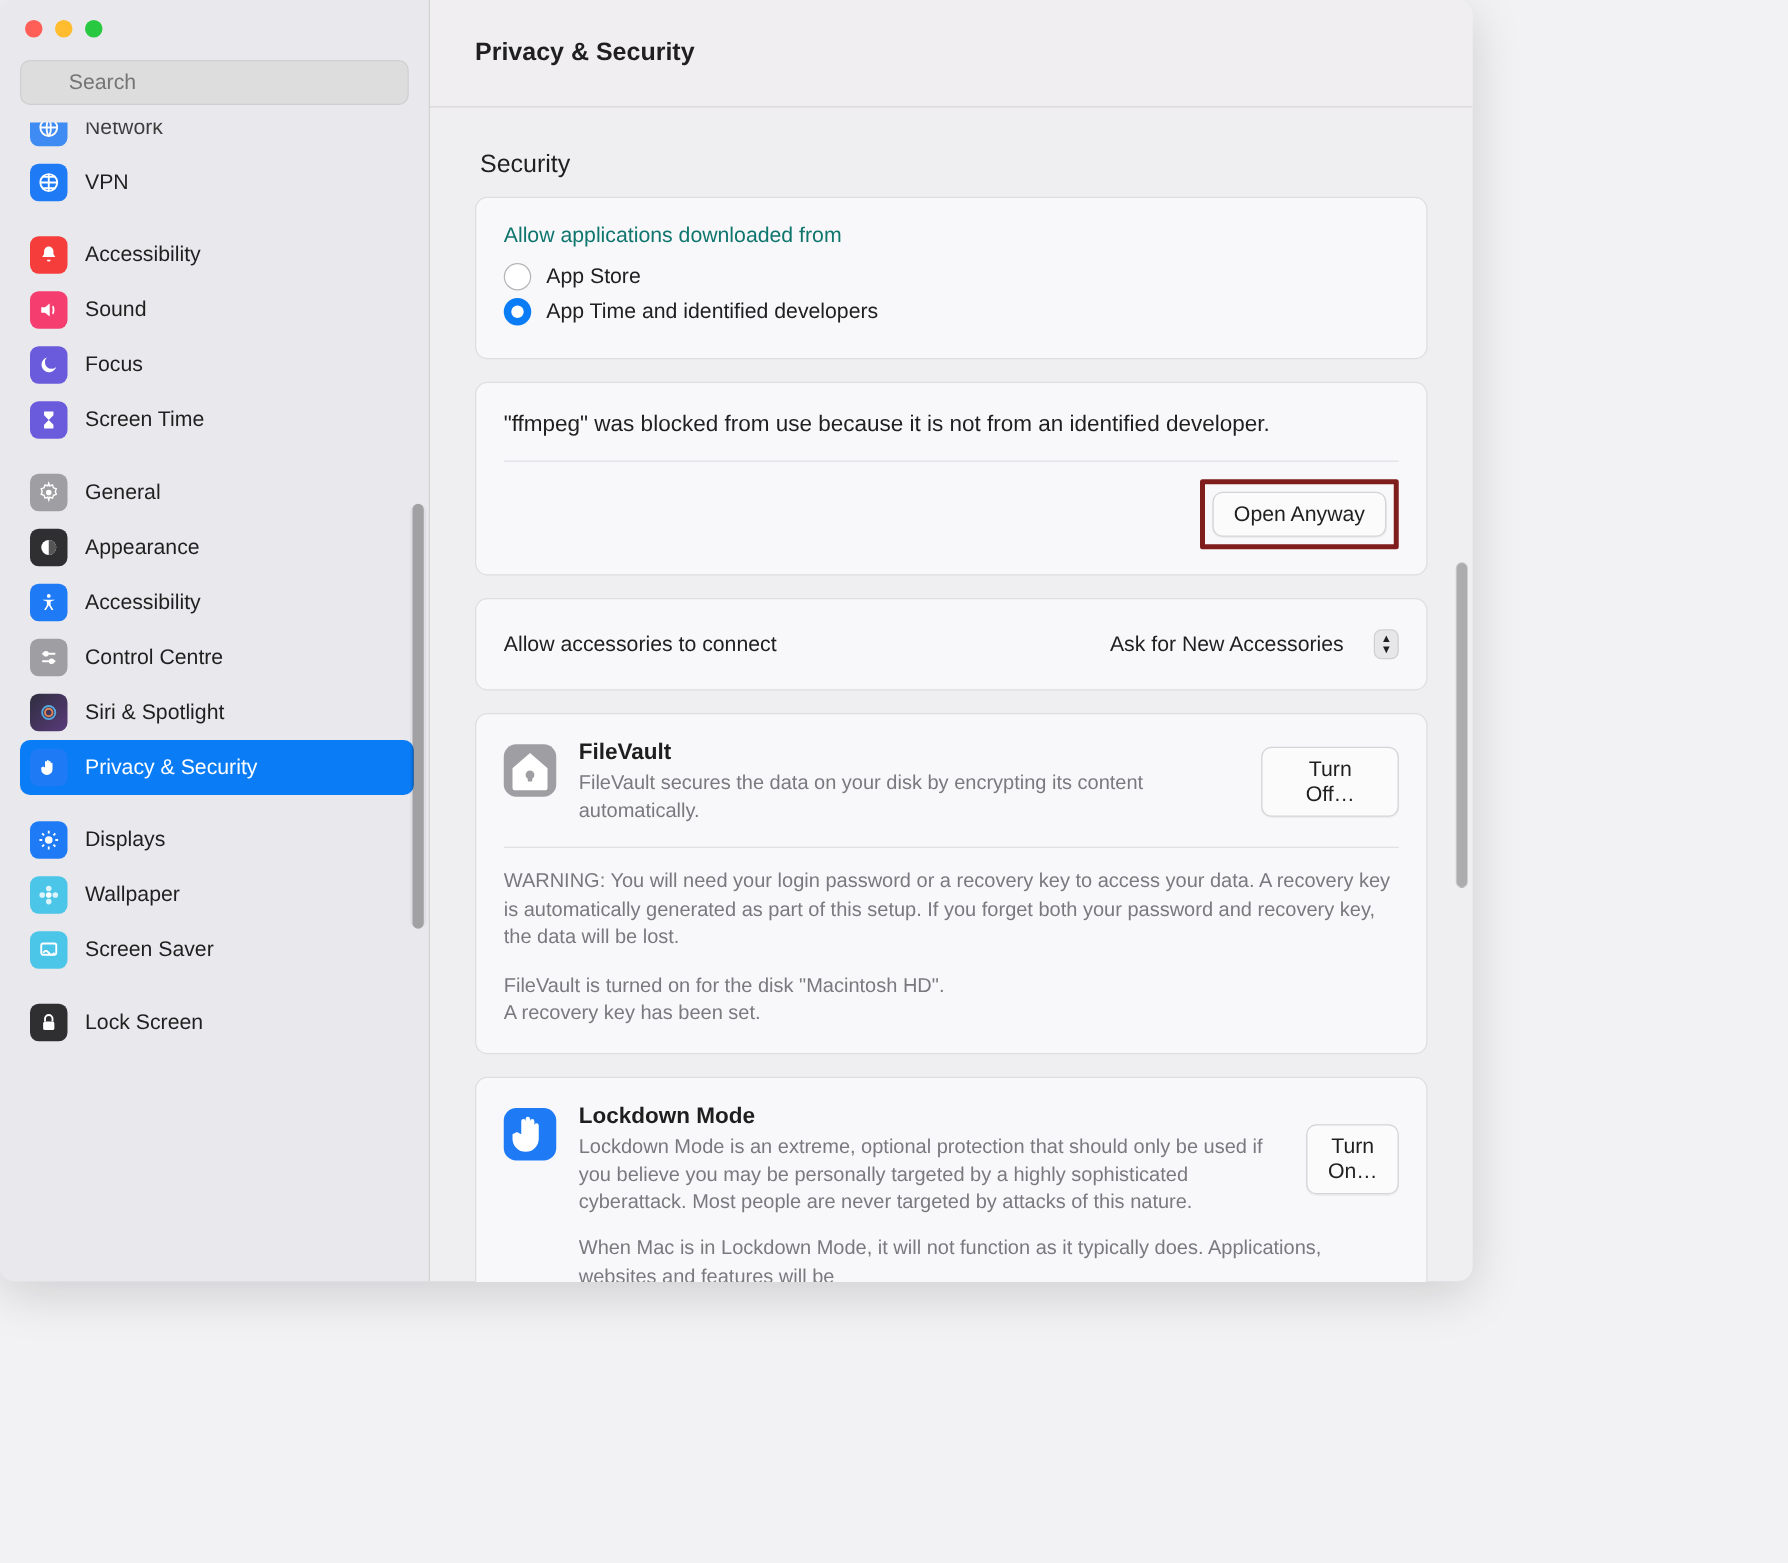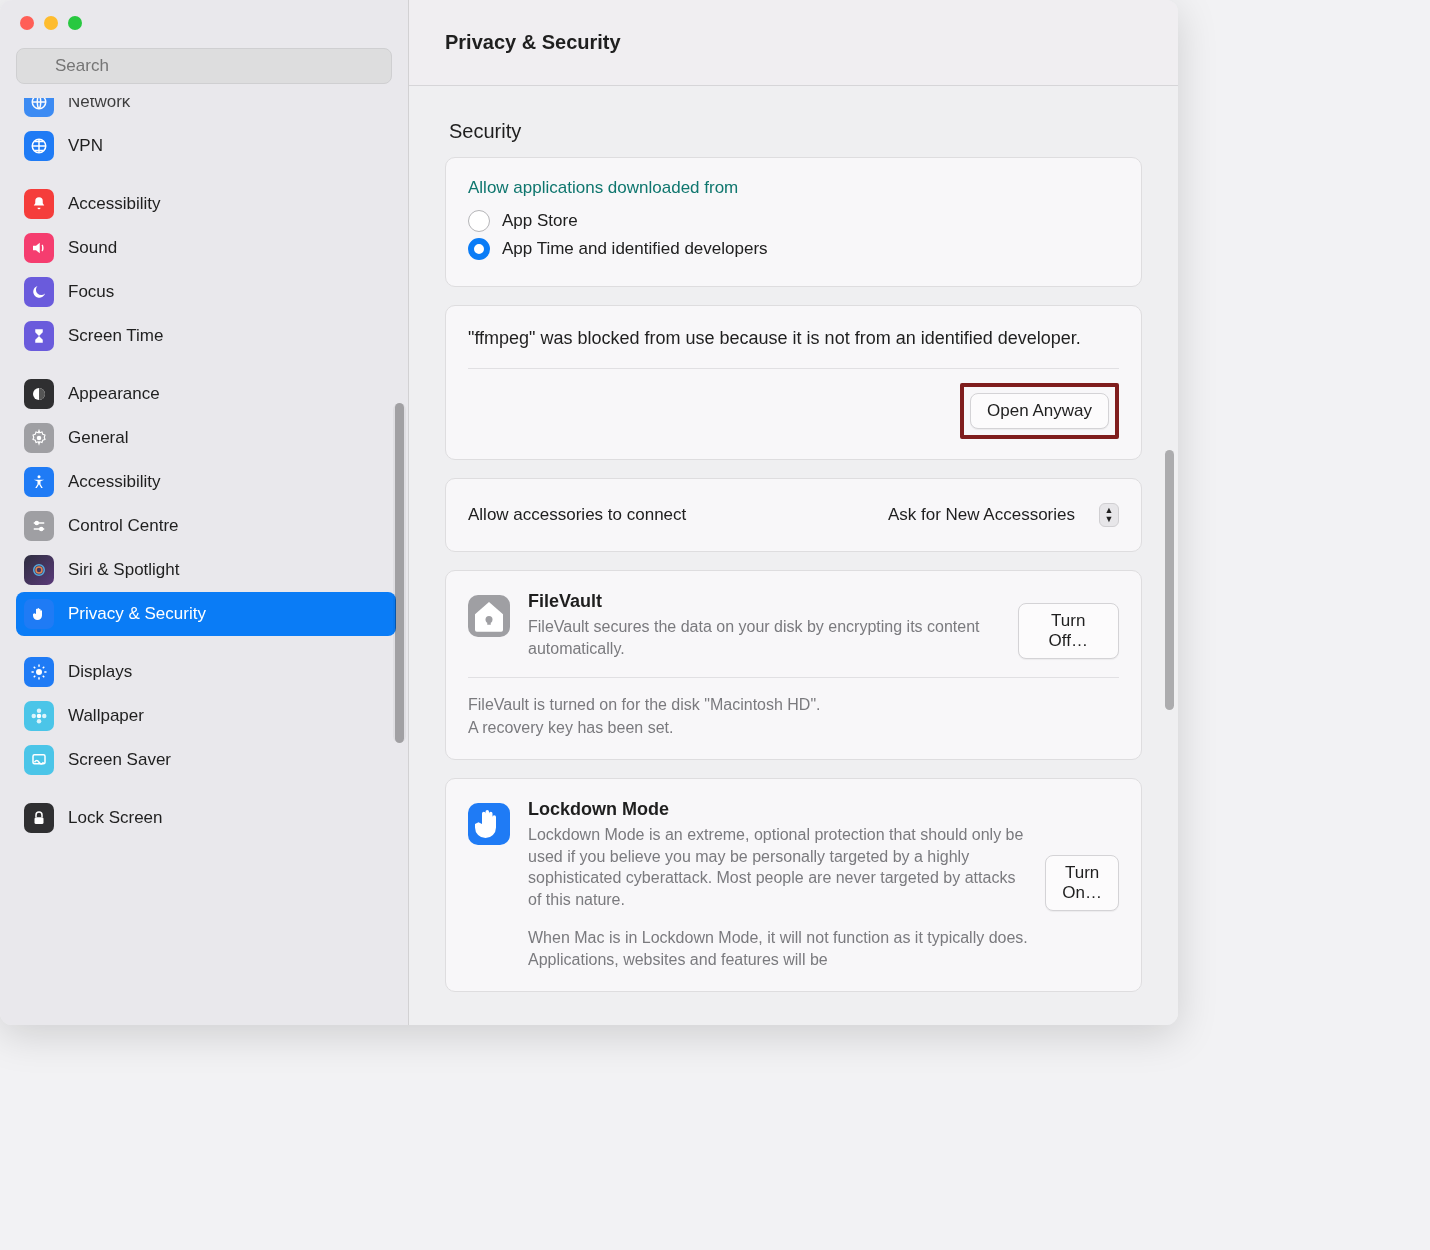--- a/index.html
+++ b/index.html
@@ -15,21 +15,21 @@
   width: 1178px;
   height: 1025px;
   border-radius: 12px;
   overflow: hidden;
   background: #efeff1;
   box-shadow: 0 10px 40px rgba(0,0,0,0.15);
   display: flex;
   position: relative;
 }
 .sidebar {
-  width: 409px;
+  width: 344px;
   background: #e9e8ec;
   border-right: 1px solid #d2d1d3;
   display: flex;
   flex-direction: column;
   padding: 12px 0 0 0;
   position: relative;
 }
 .traffic-lights {
   display: flex;
   gap: 10px;
@@ -183,21 +183,21 @@
   display:flex; gap: 18px; align-items:flex-start;
 }
 .feature-icon {
   width: 42px; height: 42px; border-radius: 10px;
   display:flex; align-items:center; justify-content:center;
   flex: 0 0 42px;
   margin-top: 4px;
 }
 .feature-body { flex:1; }
 .feature-head {
-  display:flex; justify-content:space-between; align-items:flex-end; gap:14px;
+  display:flex; justify-content:space-between; align-items:center; gap:14px;
 }
 .feature-title { font-size:18px; font-weight:600; color:#1e1e1e; margin-bottom:4px;}
 .feature-desc { font-size:16px; color:#7a7a7e; line-height:1.35; }
 .sub-note { font-size:16px; color:#7a7a7e; line-height:1.4; margin-top:16px; }
 .main-scrollbar {
   position:absolute; right:2px; top: 90px; width: 14px; height: calc(100% - 94px);
 }
 .main-scrollbar .thumb {
   position:absolute; top: 360px; left:3px; width:9px; height:260px;
   background: rgba(0,0,0,0.28); border-radius:5px;
@@ -280,37 +280,37 @@
           <svg viewBox="0 0 24 24" fill="#fff">
               <path d="M7 3h10v4l-5 5 5 5v4H7v-4l5-5-5-5V3z"></path>
             </svg>
         </div>
         <span>Screen Time</span>
       </div>
 
       <div class="nav-sep"></div>
 
       <div class="nav-item">
+        <div class="nav-icon" style="background:#9f9fa3;">
+          <svg viewBox="0 0 24 24" fill="#fff">
+              <circle cx="12" cy="12" r="3"></circle>
+              <path d="M12 2l1 3 3-1 1 3 3 1-1 3 1 3-3 1-1 3-3-1-1 3-1-3-3 1-1-3-3-1 1-3-1-3 3-1 1-3 3 1z" fill="none" stroke="#fff" stroke-width="1.5"></path>
+            </svg>
+        </div>
+        <span>General</span>
+      </div>
+
+      <div class="nav-item">
         <div class="nav-icon" style="background:#2f2f31;">
           <svg viewBox="0 0 24 24" fill="#fff">
               <circle cx="12" cy="12" r="8" fill="#fff"></circle>
               <path d="M12 4a8 8 0 0 1 0 16z" fill="#555"></path>
             </svg>
         </div>
         <span>Appearance</span>
-      </div>
-
-      <div class="nav-item">
-        <div class="nav-icon" style="background:#9f9fa3;">
-          <svg viewBox="0 0 24 24" fill="#fff">
-              <circle cx="12" cy="12" r="3"></circle>
-              <path d="M12 2l1 3 3-1 1 3 3 1-1 3 1 3-3 1-1 3-3-1-1 3-1-3-3 1-1-3-3-1 1-3-1-3 3-1 1-3 3 1z" fill="none" stroke="#fff" stroke-width="1.5"></path>
-            </svg>
-        </div>
-        <span>General</span>
       </div>
 
       <div class="nav-item">
         <div class="nav-icon" style="background:#1f7bf5;">
           <svg viewBox="0 0 24 24" fill="#fff">
               <circle cx="12" cy="5" r="2"></circle>
               <path d="M5 9h14l-5 2v4l3 5h-2l-3-5-3 5H7l3-5v-4z"></path>
             </svg>
         </div>
         <span>Accessibility</span>
@@ -468,20 +468,21 @@
             <div class="feature-head">
               <div>
                 <div class="feature-title">FileVault</div>
                 <div class="feature-desc">FileVault secures the data on your disk by encrypting its content automatically.</div>
               </div>
               <button class="btn">Turn Off…</button>
             </div>
           </div>
         </div>
         <hr>
+        <div class="sub-note">WARNING: You will need your login password or a recovery key to access your data. A recovery key is automatically generated as part of this setup. If you forget both your password and recovery key, the data will be lost.</div>
         <div class="sub-note">
           <div>FileVault is turned on for the disk "Macintosh HD".</div>
           <div>A recovery key has been set.</div>
         </div>
       </div>
 
       <div class="card" style="margin-bottom:0;">
         <div class="feature-card">
           <div class="feature-icon" style="background:#1f7bf5;">
             <svg viewBox="0 0 24 24" fill="#fff">

